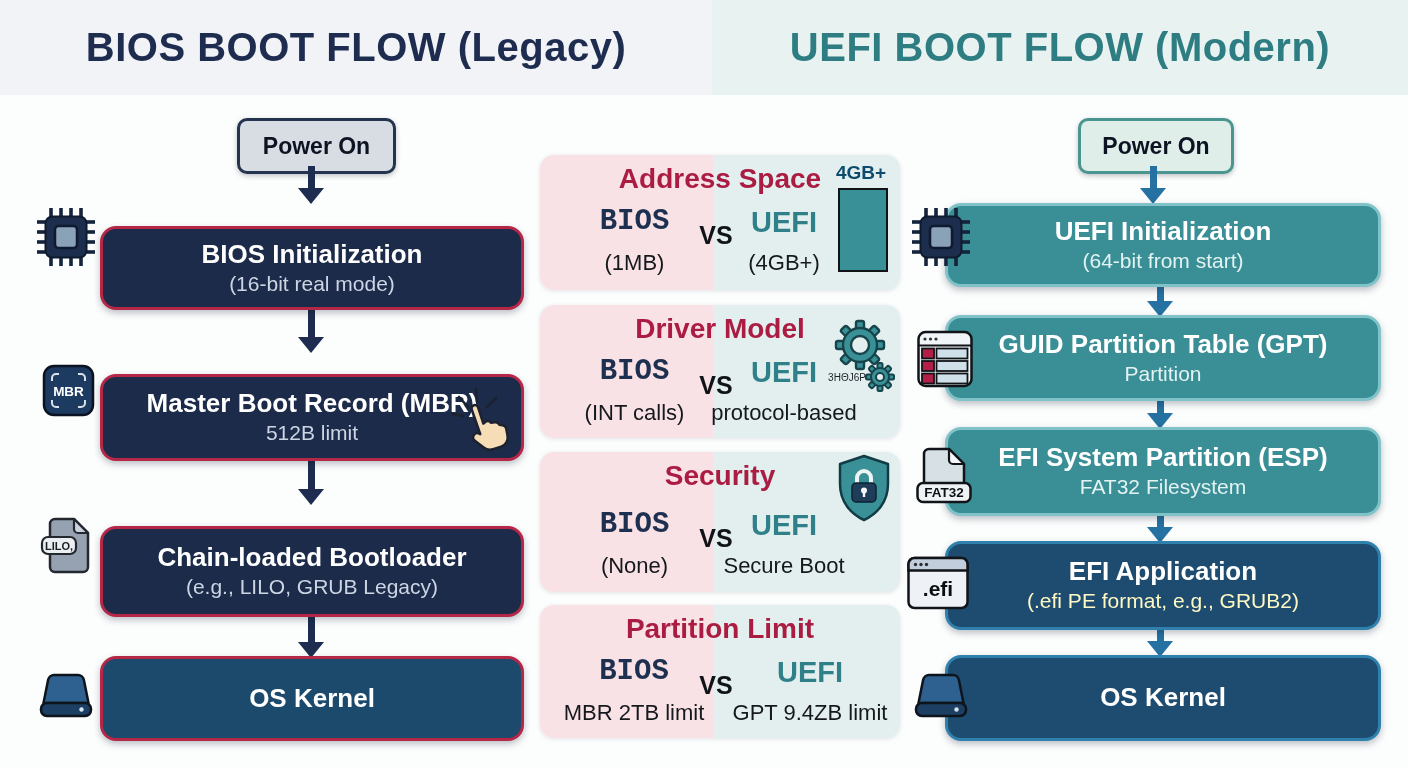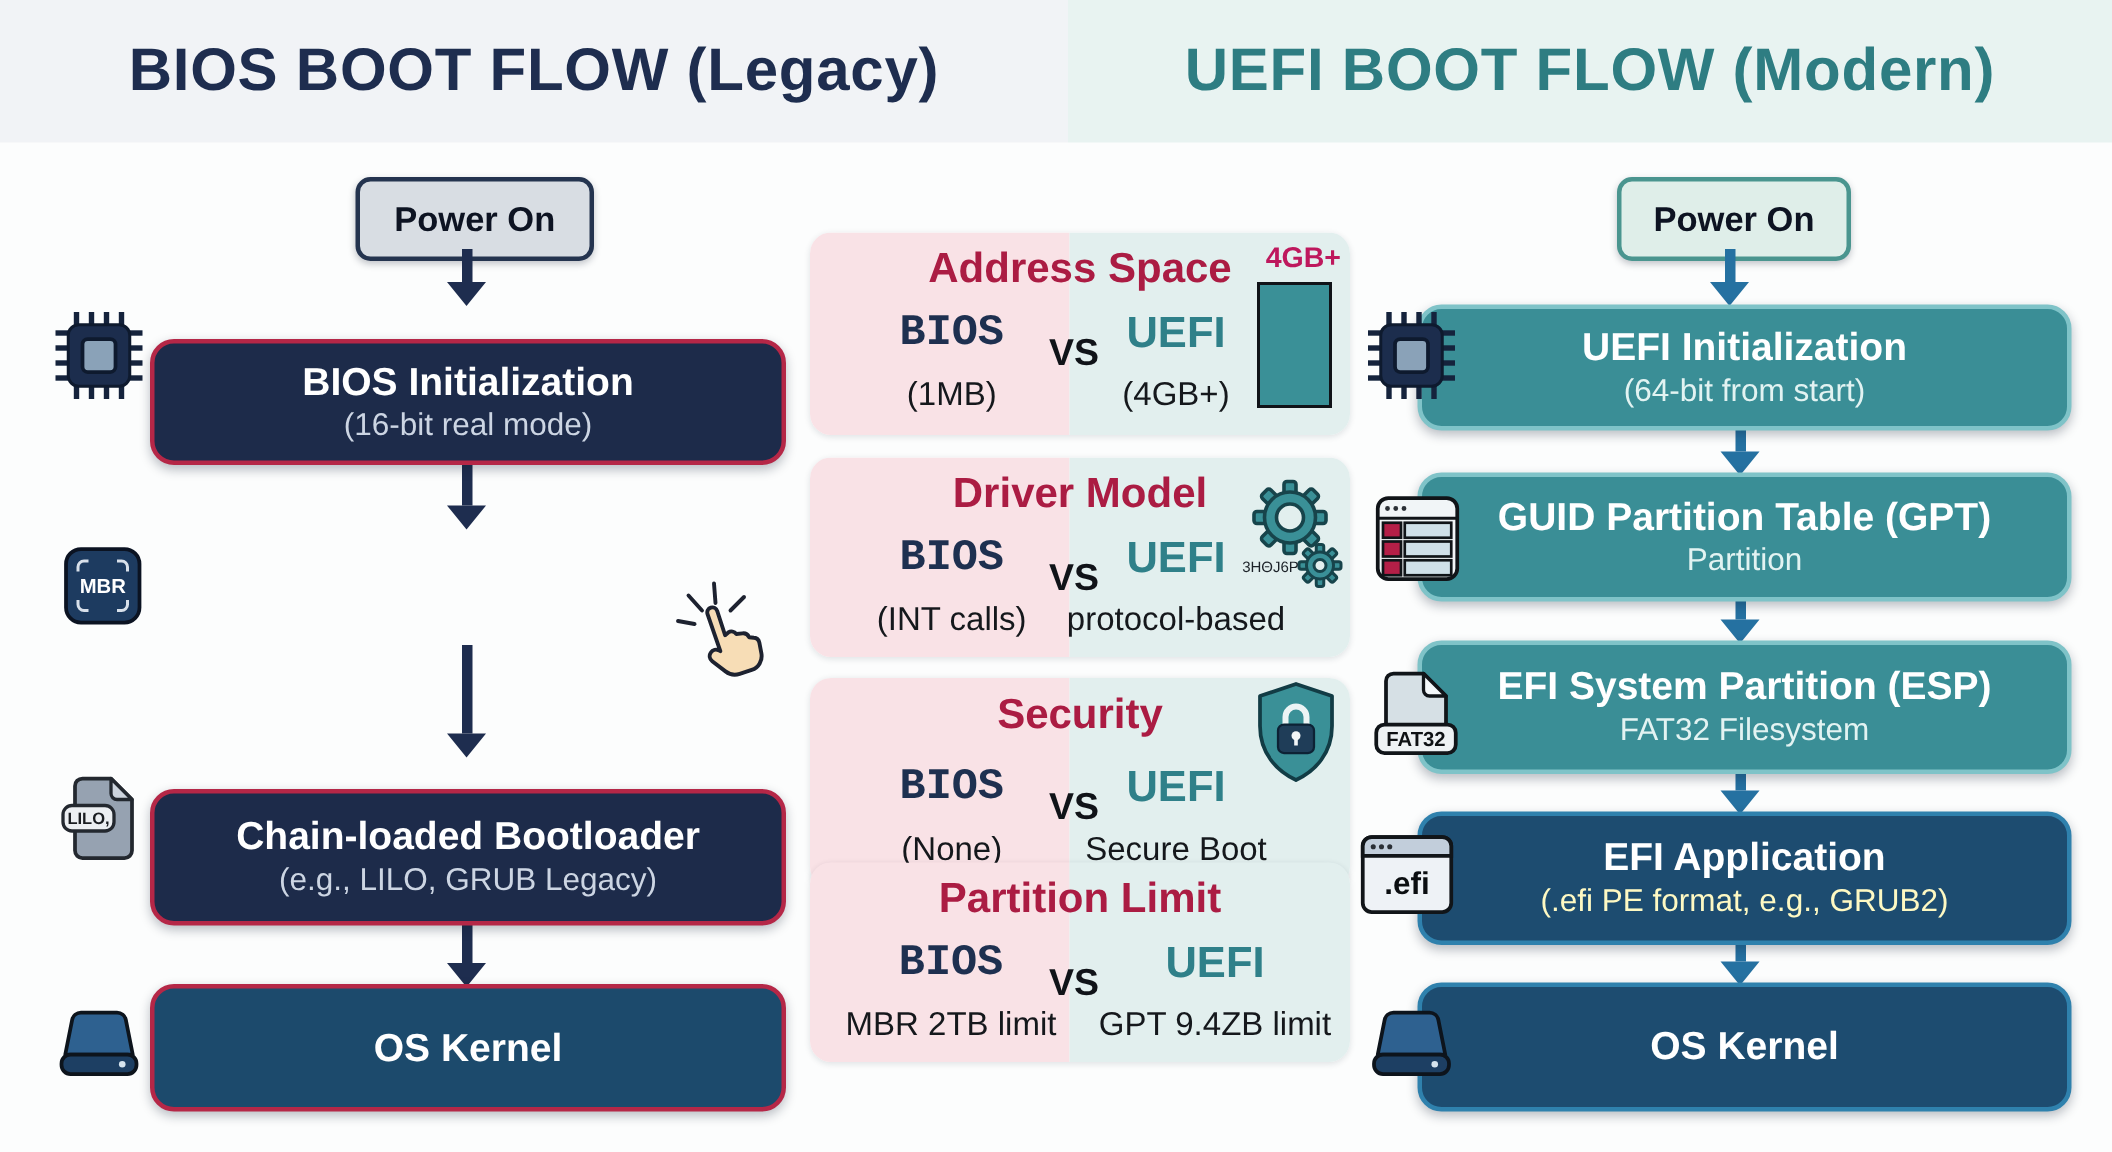--- a/index.html
+++ b/index.html
@@ -47,21 +47,21 @@
   .pair{position:absolute;top:52px;text-align:center;}
   .pair.biosp{left:12px;width:165px;}
   .pair.uefip{left:170px;width:148px;}
   .plabel{font-size:29px;font-weight:bold;line-height:1.05;}
   .plabel.bios-c{color:#1e3050;font-family:Liberation Mono, monospace;}
   .plabel.uefi-c{color:#2f8089;}
   .pval{font-size:22px;color:#15181c;line-height:1.15;margin-top:13px;white-space:nowrap;}
   .vs{position:absolute;top:66px;left:148px;width:56px;text-align:center;
       font-size:25px;font-weight:bold;color:#101318;}
   .icon{position:absolute;}
-  .memlabel{position:absolute;text-align:right;font-size:19px;color:#be185d;font-weight:bold;}
+  .memlabel{position:absolute;text-align:left;font-size:19px;color:#0c4a6e;font-weight:bold;}
   .memblock{position:absolute;background:#3a9097;border:2.5px solid #101318;}
 </style>
 </head>
 <body>
 
 <div class="stage">
 
   <div class="band left"></div>
   <div class="band right"></div>
   <div class="htitle left">BIOS BOOT FLOW (Legacy)</div>
@@ -82,20 +82,24 @@
       <div class="head"></div>
     </div>
   <div class="arrow" style="--c:#1e2d4f;left:298px;top:586px;height:72px">
       <div class="stem"></div>
       <div class="head"></div>
     </div>
 
   <div class="fbox navy" style="left:100px;top:203px;width:418px;height:78px">
     <div class="ft">BIOS Initialization</div>
     <div class="fs">(16-bit real mode)</div>
+  </div>
+  <div class="fbox navy" style="left:100px;top:351px;width:418px;height:81px">
+    <div class="ft">Master Boot Record (MBR)</div>
+    <div class="fs">512B limit</div>
   </div>
   <div class="fbox navy" style="left:100px;top:503px;width:418px;height:85px">
     <div class="ft">Chain-loaded Bootloader</div>
     <div class="fs">(e.g., LILO, GRUB Legacy)</div>
   </div>
   <div class="fbox steel" style="left:100px;top:656px;width:418px;height:79px">
     <div class="ft">OS Kernel</div>
   </div>
 
   <svg class="icon" style="left:36px;top:207px" width="60" height="60" viewBox="0 0 60 60">
@@ -223,21 +227,21 @@
     </div>
     <svg class="icon" style="right:8px;top:2px" width="56" height="68" viewBox="0 0 56 68">
       <path d="M28 2 L52 10 V30 C52 48 41 60 28 66 C15 60 4 48 4 30 V10 Z" fill="#3a9097" stroke="#123c45" stroke-width="2.5" stroke-linejoin="round"></path>
       <path d="M21 30 v-6 a7 7 0 0 1 14 0 v6" fill="none" stroke="#ecf4f5" stroke-width="4"></path>
       <rect x="16" y="29" width="24" height="19" rx="4" fill="#1f3d58" stroke="#0d2235" stroke-width="1.5"></rect>
       <circle cx="28" cy="36.5" r="3" fill="#f2f6f8"></circle>
         <rect x="26.8" y="38" width="2.4" height="5" fill="#f2f6f8"></rect>
     </svg>
   </div>
 
-  <div class="card" style="top:575px;height:133px">
+  <div class="card" style="top:605px;height:133px">
     <div class="half pink"></div>
     <div class="half mint"></div>
     <div class="ctitle">Partition Limit</div>
     <div class="pair biosp" style="left:4px;width:180px">
       <div class="plabel bios-c">BIOS</div>
       <div class="pval">MBR 2TB limit</div>
     </div>
     <div class="vs">VS</div>
     <div class="pair uefip" style="left:184px;width:172px">
       <div class="plabel uefi-c">UEFI</div>

